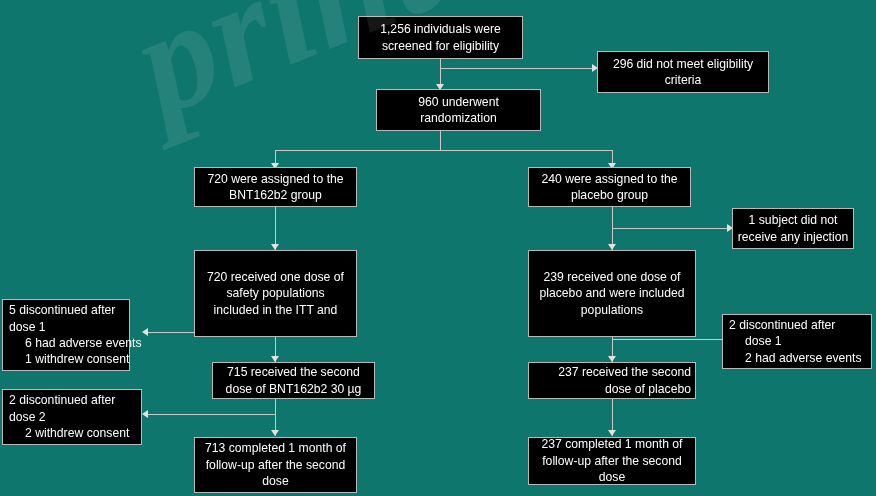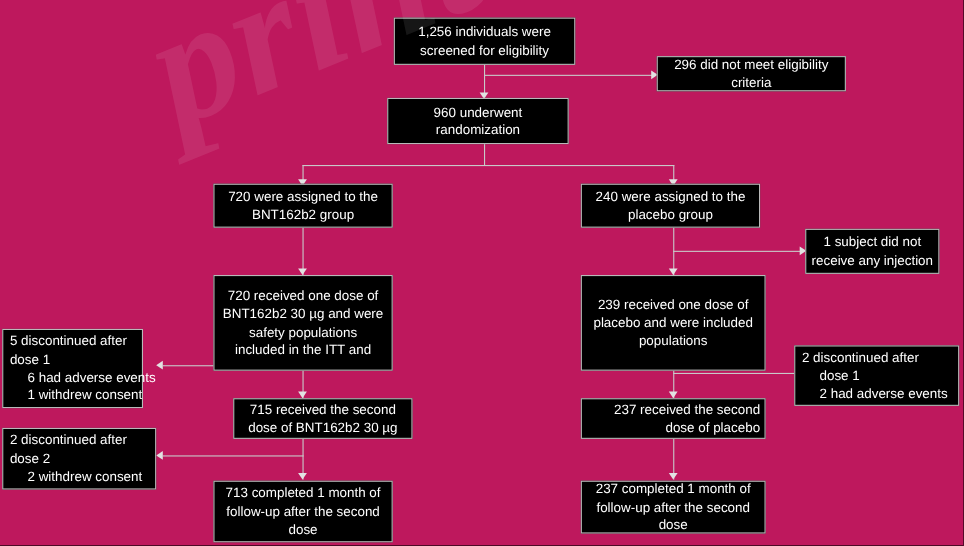--- a/index.html
+++ b/index.html
@@ -5,21 +5,21 @@
 <style>
   html, body {
     margin: 0;
     padding: 0;
     background: #000000;
   }
   #canvas {
     position: relative;
     width: 876px;
     height: 496px;
-    background: #be185d;
+    background: #0f766e;
     overflow: hidden;
     font-family: "Liberation Sans", sans-serif;
   }
 
   
   .watermark {
     position: absolute;
     left: 0; top: 0;
     width: 876px; height: 496px;
     pointer-events: none;
@@ -156,26 +156,26 @@
   <div class="arrow arrow-left" style="left:142px; top:410px;"></div>
 
   <div class="conn vline" style="left:612px; top:398px; height:38px;"></div>
   <div class="arrow arrow-down" style="left:608px; top:430px;"></div>
 
   <div class="node center" style="left:358px; top:16px; width:165px; height:43px;">
     <span class="line">1,256 individuals were</span>
     <span class="line">screened for eligibility</span>
   </div>
 
-  <div class="node center" style="left:597px; top:51px; width:172px; height:32px;">
+  <div class="node center" style="left:597px; top:51px; width:172px; height:42px;">
     <span class="line">296 did not meet eligibility</span>
     <span class="line">criteria</span>
   </div>
 
-  <div class="node center" style="left:352px; top:89px; width:165px; height:42px;">
+  <div class="node center" style="left:376px; top:89px; width:165px; height:42px;">
     <span class="line">960 underwent</span>
     <span class="line">randomization</span>
   </div>
 
   <div class="node center" style="left:194px; top:167px; width:163px; height:40px;">
     <span class="line">720 were assigned to the</span>
     <span class="line">BNT162b2 group</span>
   </div>
 
   <div class="node center" style="left:528px; top:167px; width:163px; height:40px;">
@@ -183,21 +183,20 @@
     <span class="line">placebo group</span>
   </div>
 
   <div class="node center" style="left:732px; top:208px; width:122px; height:41px;">
     <span class="line">1 subject did not</span>
     <span class="line">receive any injection</span>
   </div>
 
   <div class="node center" style="left:194px; top:250px; width:163px; height:87px;">
     <span class="line">720 received one dose of</span>
-    <span class="line">BNT162b2 30 µg and were</span>
     <span class="line">safety populations</span>
     <span class="line">included in the ITT and</span>
   </div>
 
   <div class="node center" style="left:528px; top:250px; width:168px; height:87px;">
     <span class="line">239 received one dose of</span>
     <span class="line">placebo and were included</span>
     <span class="line">populations</span>
   </div>
 

